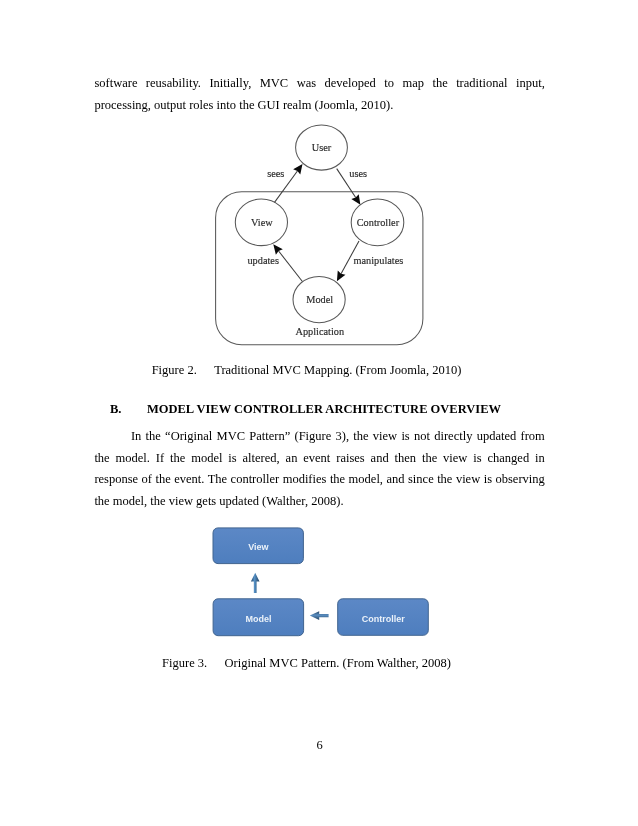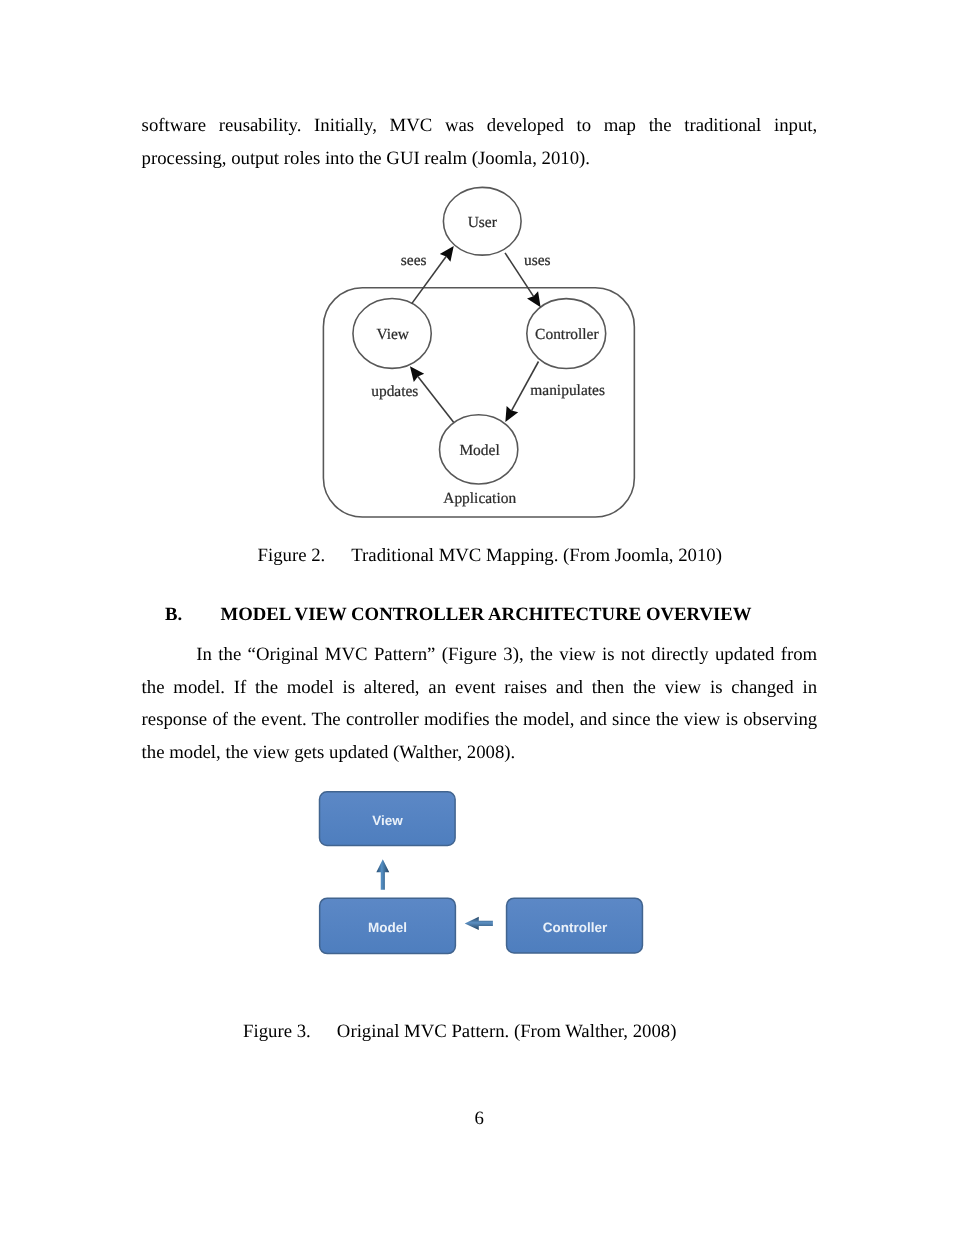--- a/index.html
+++ b/index.html
@@ -51,21 +51,21 @@
       <text x="377.9" y="226.1">Controller</text>
       <text x="319.7" y="303.2">Model</text>
       <text x="275.8" y="176.7">sees</text>
       <text x="358.2" y="176.7">uses</text>
       <text x="263.2" y="263.7">updates</text>
       <text x="378.4" y="263.6">manipulates</text>
       <text x="319.8" y="335">Application</text>
     </g>
   </svg>
 
-  <div class="caption" style="left:0;top:359.8px;width:613px;text-align:center;margin-left:20px;"><span>Figure 2.</span><span class="capgap"></span><span>Traditional MVC Mapping. (From Joomla, 2010)</span></div>
+  <div class="caption" style="left:0;top:359.8px;width:613px;text-align:center;"><span>Figure 2.</span><span class="capgap"></span><span>Traditional MVC Mapping. (From Joomla, 2010)</span></div>
 
   <div class="heading" style="top:399.1px;"><span>B.</span><span class="headgap"></span><span>MODEL VIEW CONTROLLER ARCHITECTURE OVERVIEW</span></div>
 
   <div class="para" id="p2" style="top:426.3px;text-indent:36.5px;">In the “Original MVC Pattern” (Figure 3), the view is not directly updated from the model. If the model is altered, an event raises and then the view is changed in response of the event. The controller modifies the model, and since the view is observing the model, the view gets updated (Walther, 2008).</div>
 
   <svg class="abs" style="left:205px;top:520px;" width="232" height="125" viewBox="205 520 232 125">
     <defs>
       <linearGradient id="boxgrad" x1="0" y1="0" x2="0" y2="1">
         <stop offset="0" stop-color="#5c88c6"></stop>
         <stop offset="1" stop-color="#4e7ebe"></stop>
@@ -88,16 +88,16 @@
     </g>
     <path fill="url(#arrgradv)" d="M 255.2 572.8 L 259.5 581.5 L 256.6 581.5 L 256.6 593.1 L 253.85 593.1 L 253.85 581.5 L 250.9 581.5 Z"></path>
     <path fill="url(#arrgradh)" d="M 309.8 615.6 L 319.2 611.2 L 319.2 613.9 L 328.6 613.9 L 328.6 617.3 L 319.2 617.3 L 319.2 620.0 Z"></path>
     <g fill="#eaf1f9" font-family="'Liberation Sans', sans-serif" font-size="9" font-weight="bold" text-anchor="middle">
       <text x="258.4" y="549.9">View</text>
       <text x="258.4" y="621.5">Model</text>
       <text x="383.3" y="621.5">Controller</text>
     </g>
   </svg>
 
-  <div class="caption" style="left:0;top:653.2px;width:613px;text-align:center;margin-top:24px;"><span>Figure 3.</span><span class="capgap"></span><span>Original MVC Pattern. (From Walther, 2008)</span></div>
+  <div class="caption" style="left:0;top:653.2px;width:613px;text-align:center;"><span>Figure 3.</span><span class="capgap"></span><span>Original MVC Pattern. (From Walther, 2008)</span></div>
 
   <div class="pageno" style="left:0;top:734.8px;width:639px;">6</div>
 </div>
 
 </body></html>

